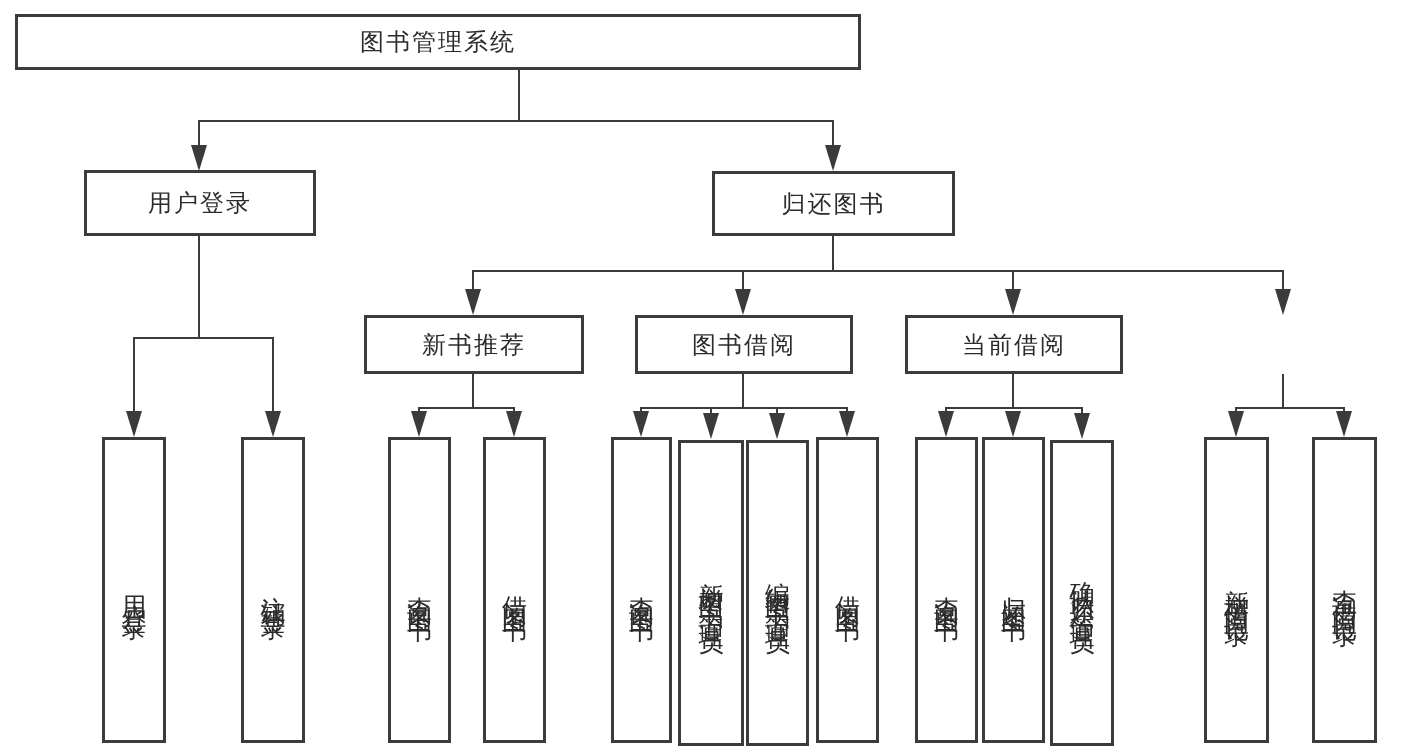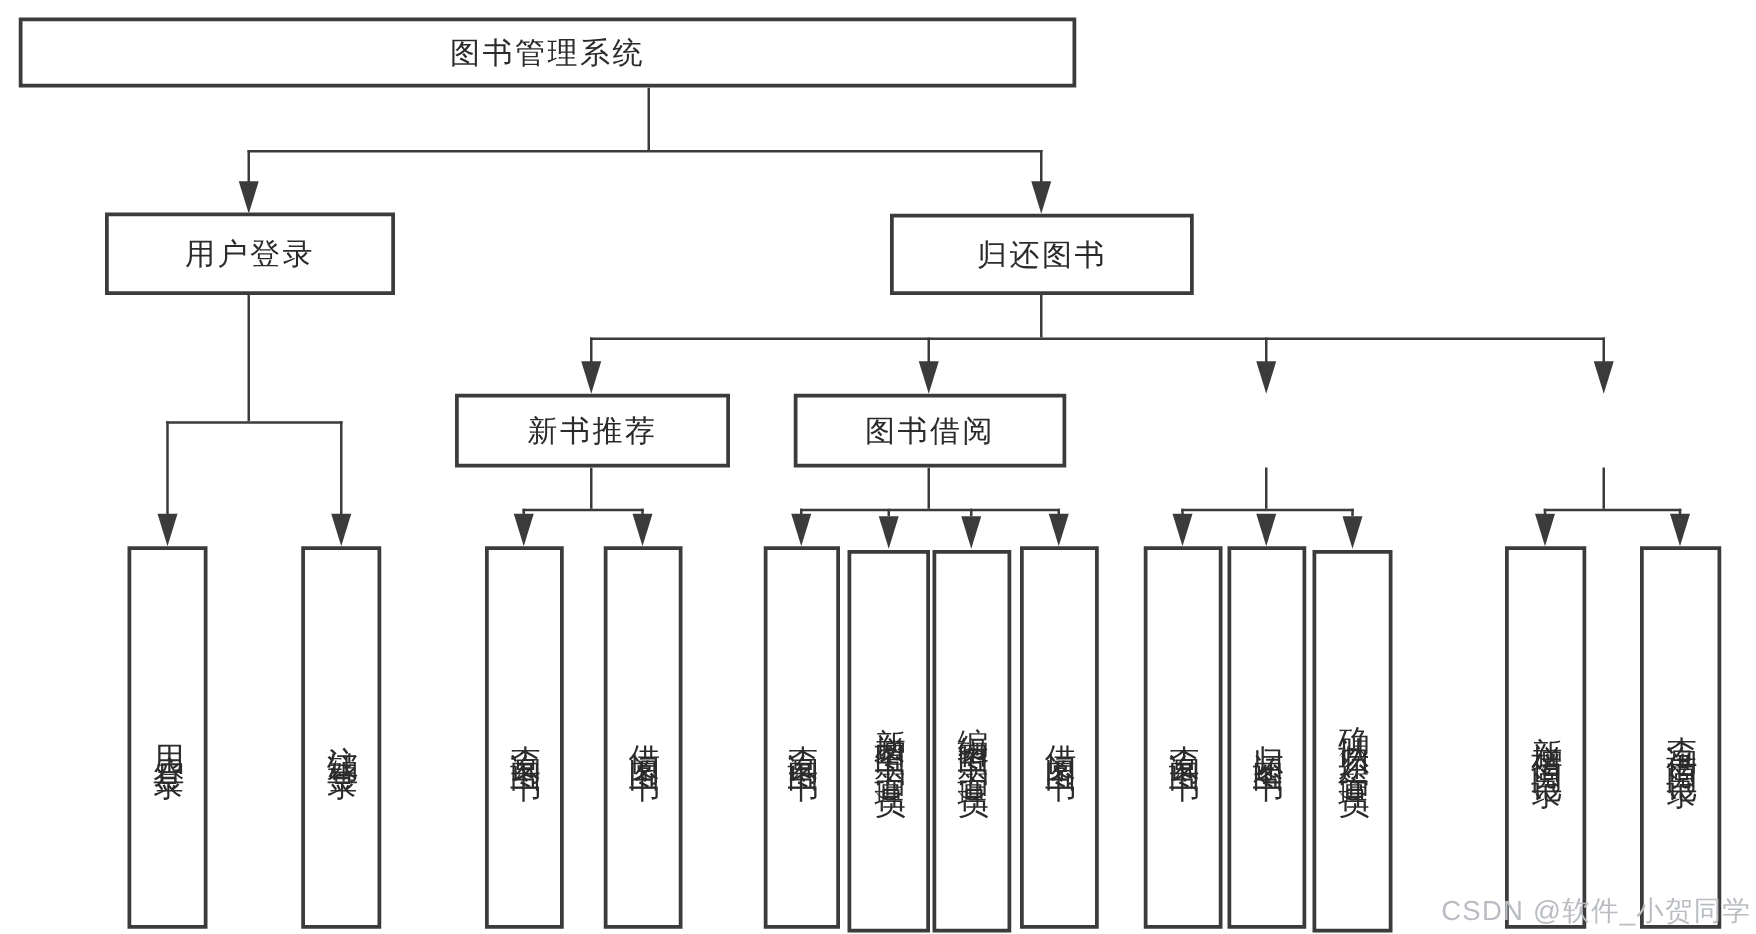--- a/index.html
+++ b/index.html
@@ -119,20 +119,23 @@
   <div class="box" style="left:712px;top:171px;width:243px;height:65px">
     <span class="hlabel">归还图书</span>
   </div>
 
   <div class="box" style="left:364px;top:315px;width:220px;height:59px">
     <span class="hlabel">新书推荐</span>
   </div>
   <div class="box" style="left:635px;top:315px;width:218px;height:59px">
     <span class="hlabel">图书借阅</span>
   </div>
+  <div class="box" style="left:905px;top:315px;width:218px;height:59px">
+    <span class="hlabel">当前借阅</span>
+  </div>
 
   <div class="box" style="left:102px;top:437px;width:64px;height:306px">
     <span class="vtext">用户登录</span>
   </div>
   <div class="box" style="left:241px;top:437px;width:64px;height:306px">
     <span class="vtext">注销登录</span>
   </div>
 
   <div class="box" style="left:388px;top:437px;width:63px;height:306px">
     <span class="vtext">查询图书</span>
@@ -164,15 +167,14 @@
     <span class="vtext">确认归还（管理员）</span>
   </div>
 
   <div class="box" style="left:1204px;top:437px;width:65px;height:306px">
     <span class="vtext">新增借阅记录</span>
   </div>
   <div class="box" style="left:1312px;top:437px;width:65px;height:306px">
     <span class="vtext">查询借阅记录</span>
   </div>
 
-  <div class="watermark">CSDN @软件_小贺同学</div>
 
 </div>
 
 </body></html>

